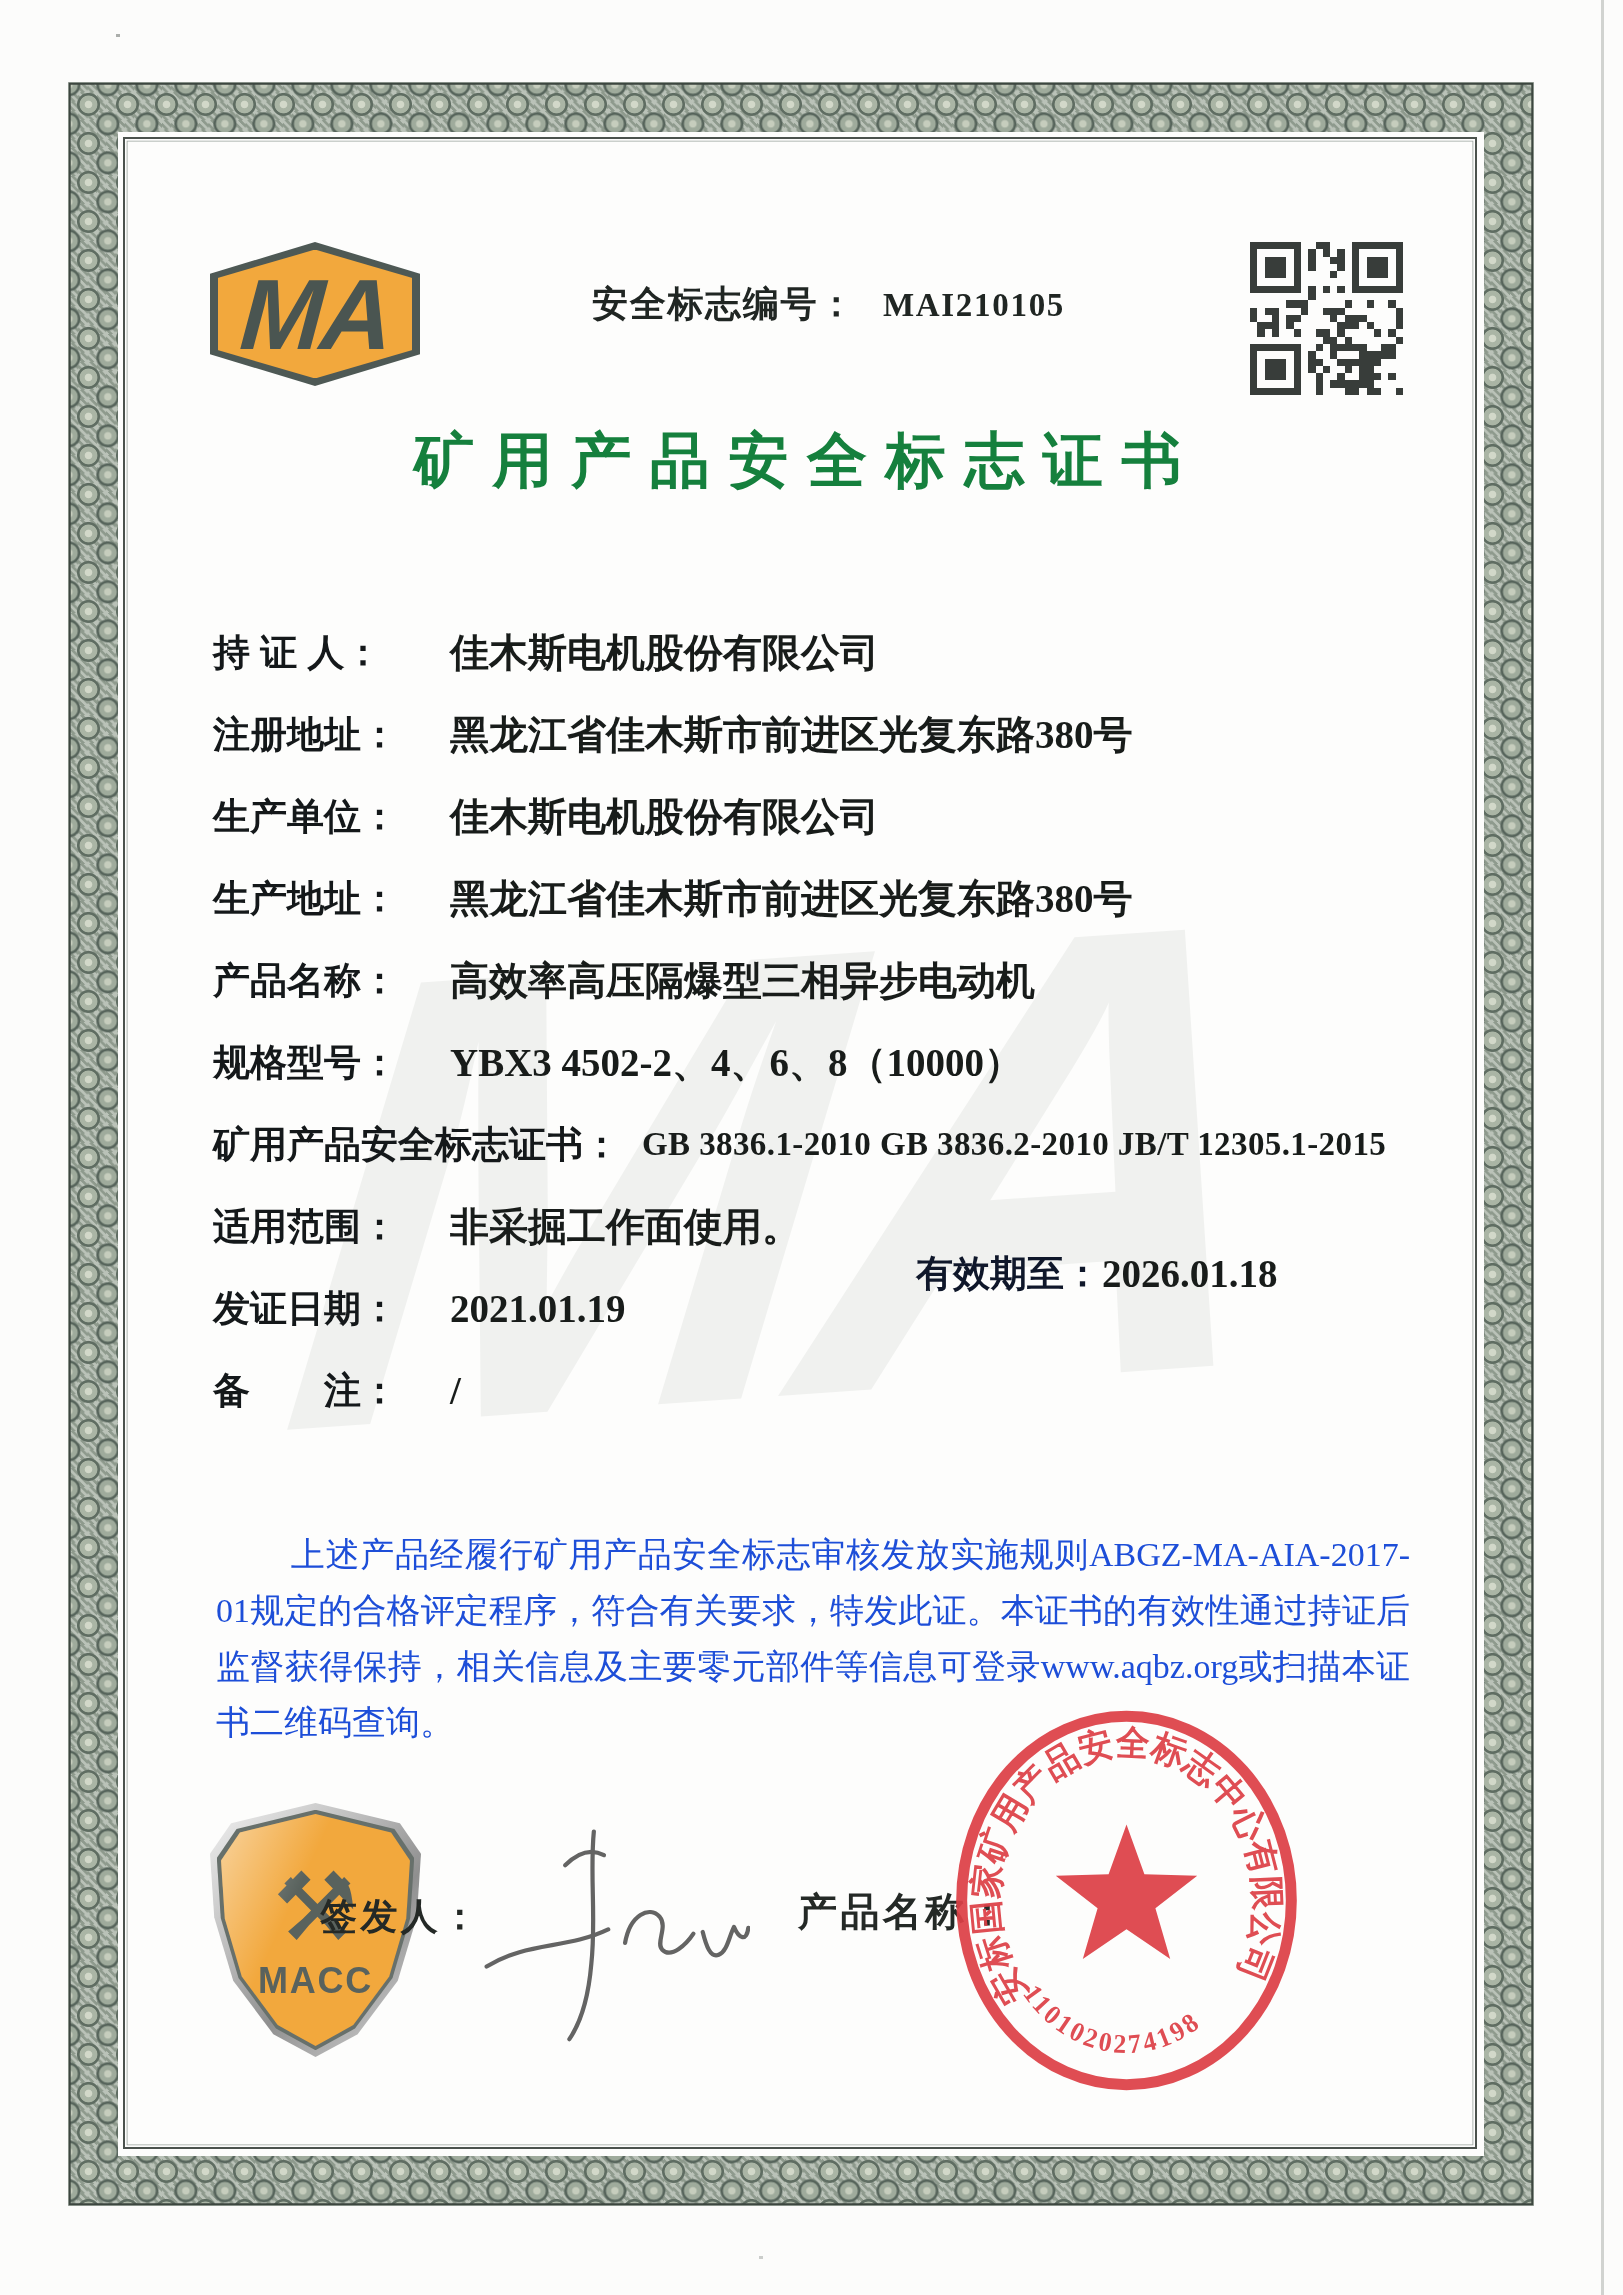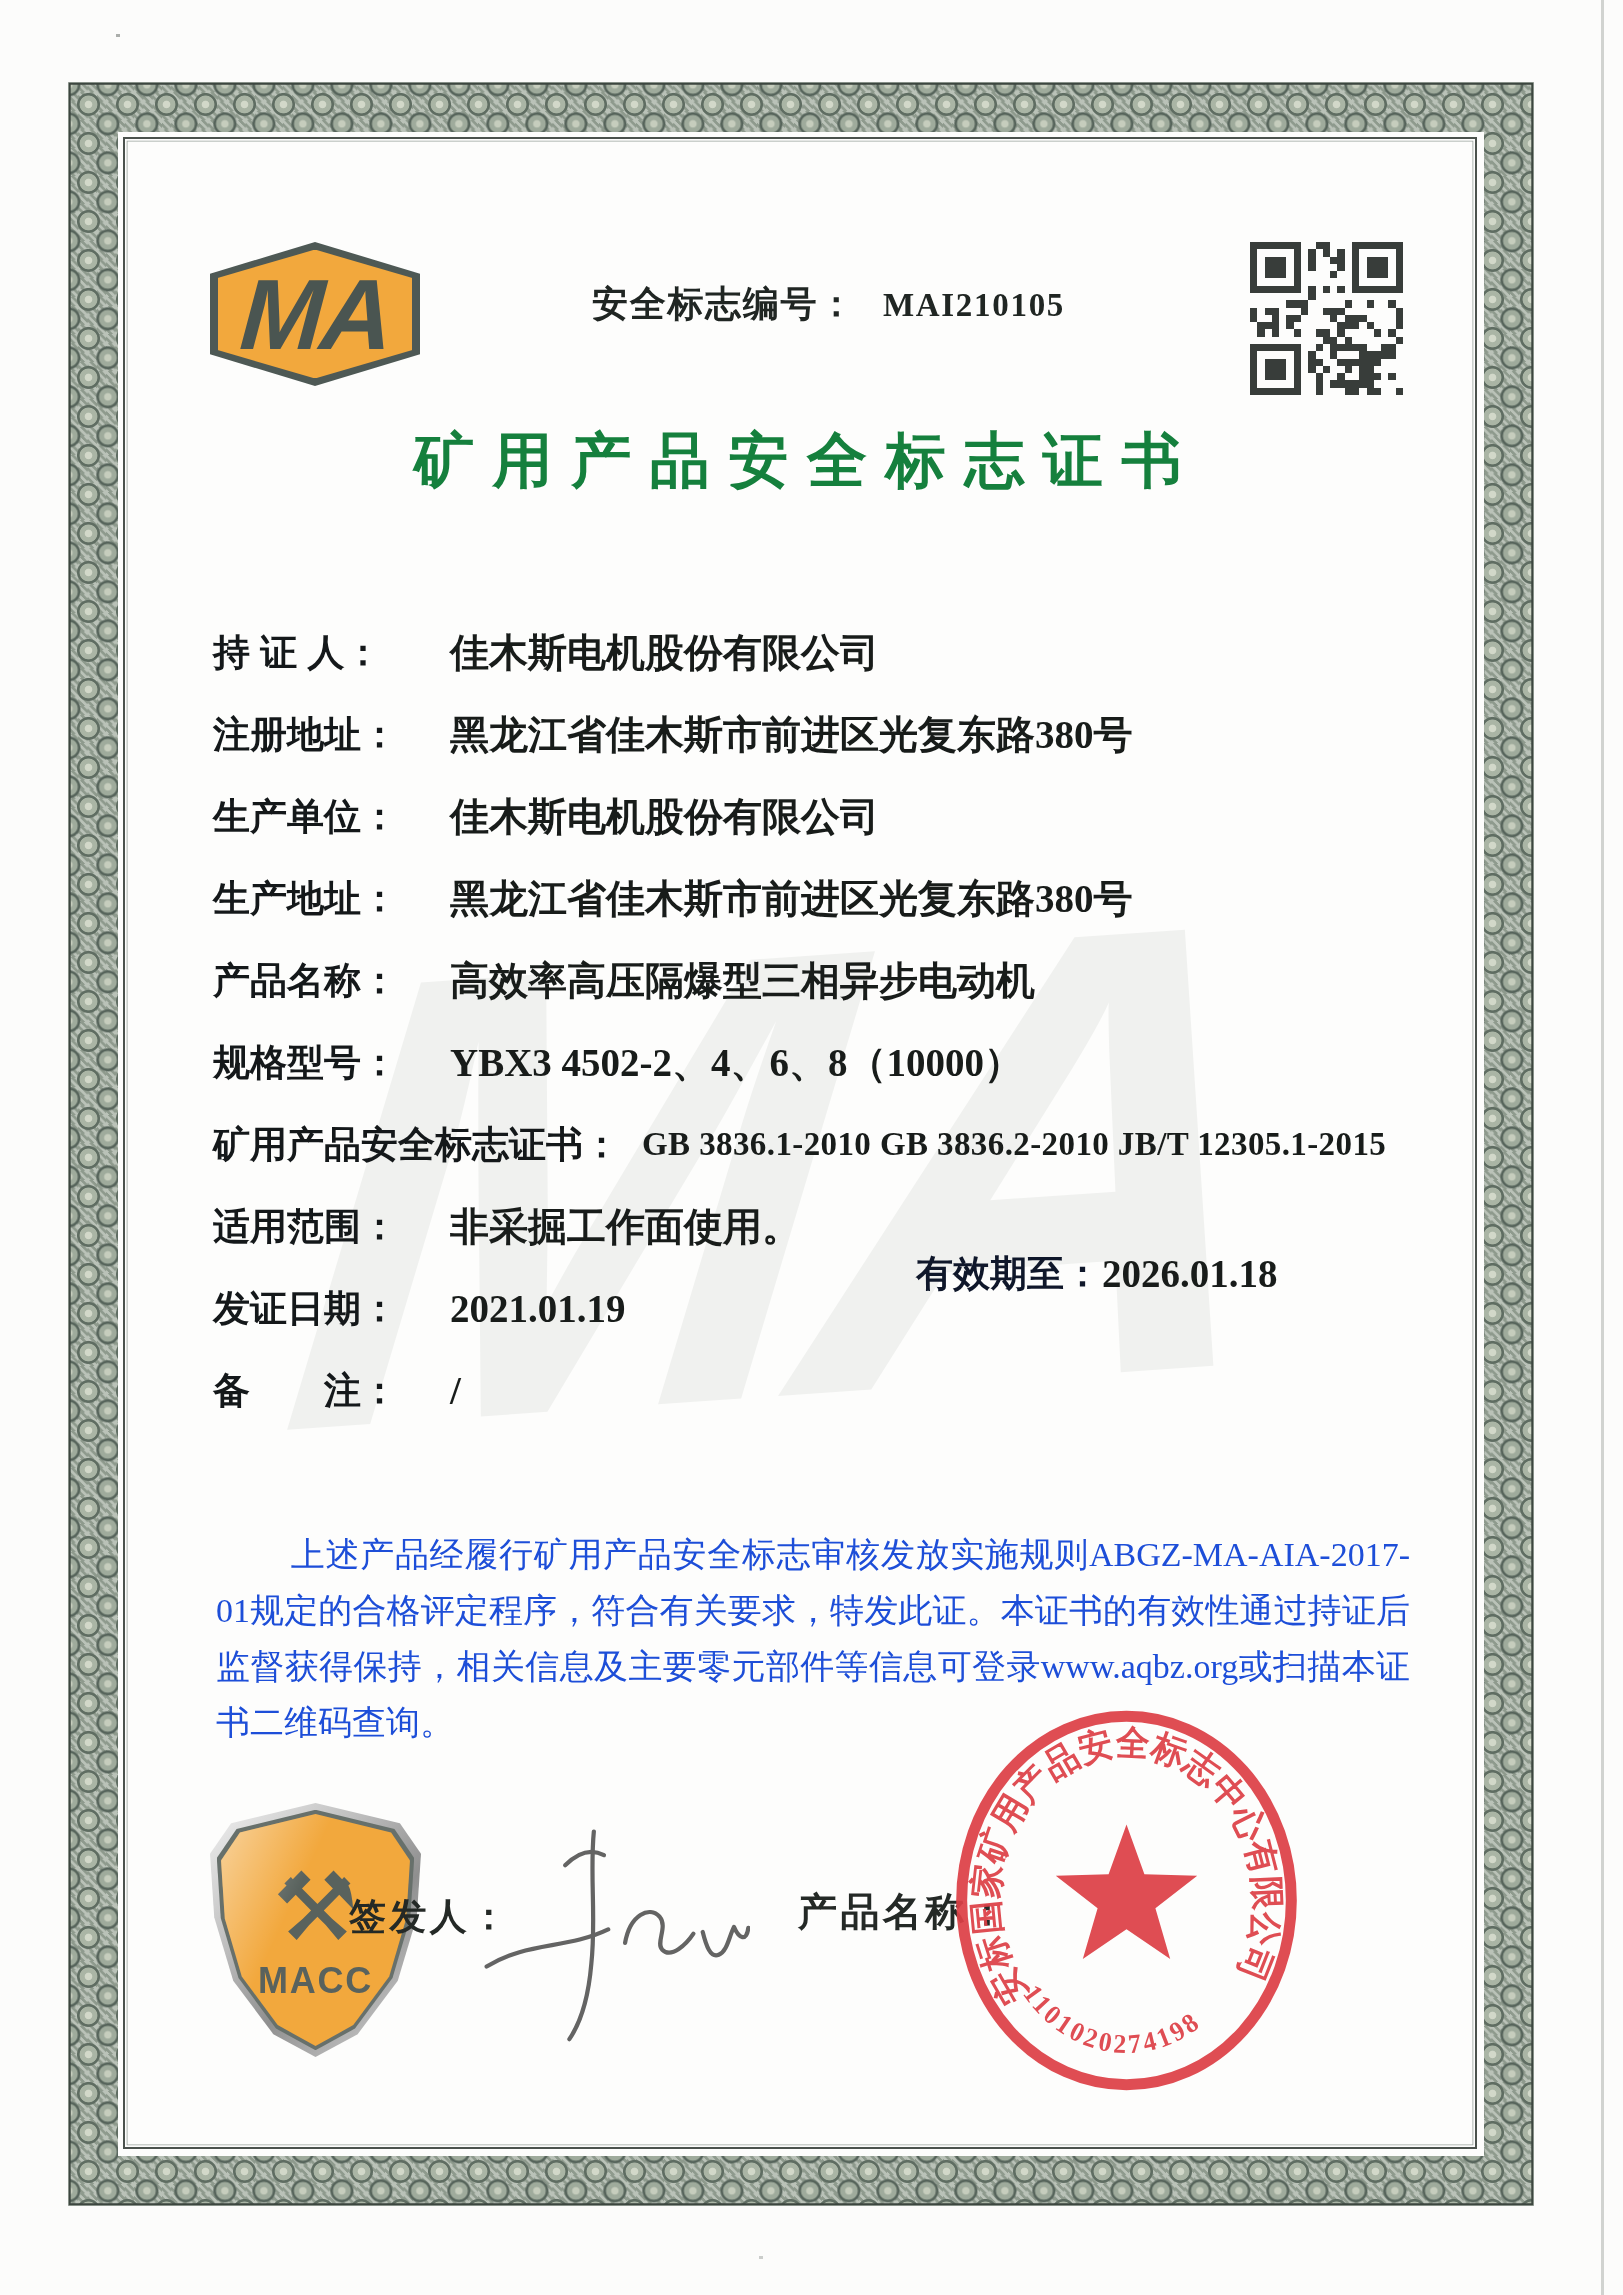--- a/index.html
+++ b/index.html
@@ -104,21 +104,21 @@
     clip-path:polygon(50% 0%, 90% 8%, 100% 20%, 98% 45%, 89% 70%, 70% 91%, 50% 100%, 30% 91%, 11% 70%, 2% 45%, 0% 20%, 10% 8%);
     display:flex; flex-direction:column; align-items:center; justify-content:center;
   }
   .shield-face::after{
     content:""; position:absolute; inset:0;
     background:linear-gradient(115deg, rgba(255,255,255,.5) 0%, rgba(255,255,255,0) 38%);
   }
   .shield-emblem{ font-size:95px; line-height:1.05; color:#59625d; font-family:"DejaVu Sans", sans-serif; }
   .shield-text{ font-size:36px; font-weight:800; color:#59625d; letter-spacing:1.7px; margin-top:1.7px; }
 
-  .issuer-label{ position:absolute; left:349px; top:1892px; font-size:37px; font-weight:700; color:#242926; letter-spacing:3.4px; }
+  .issuer-label{ position:absolute; left:320px; top:1892px; font-size:37px; font-weight:700; color:#242926; letter-spacing:3.4px; }
   .signature{ position:absolute; left:463px; top:1816px; width:287px; height:237px; }
   .dept-label{ position:absolute; left:798px; top:1885px; font-size:39px; font-weight:700; color:#242926; letter-spacing:3.4px; }
   .seal{ position:absolute; left:949px; top:1706px; width:355px; height:389px; opacity:.93; }
 </style>
 </head>
 <body>
 
 <div class="page">
 
   <div class="scan-line"></div>

